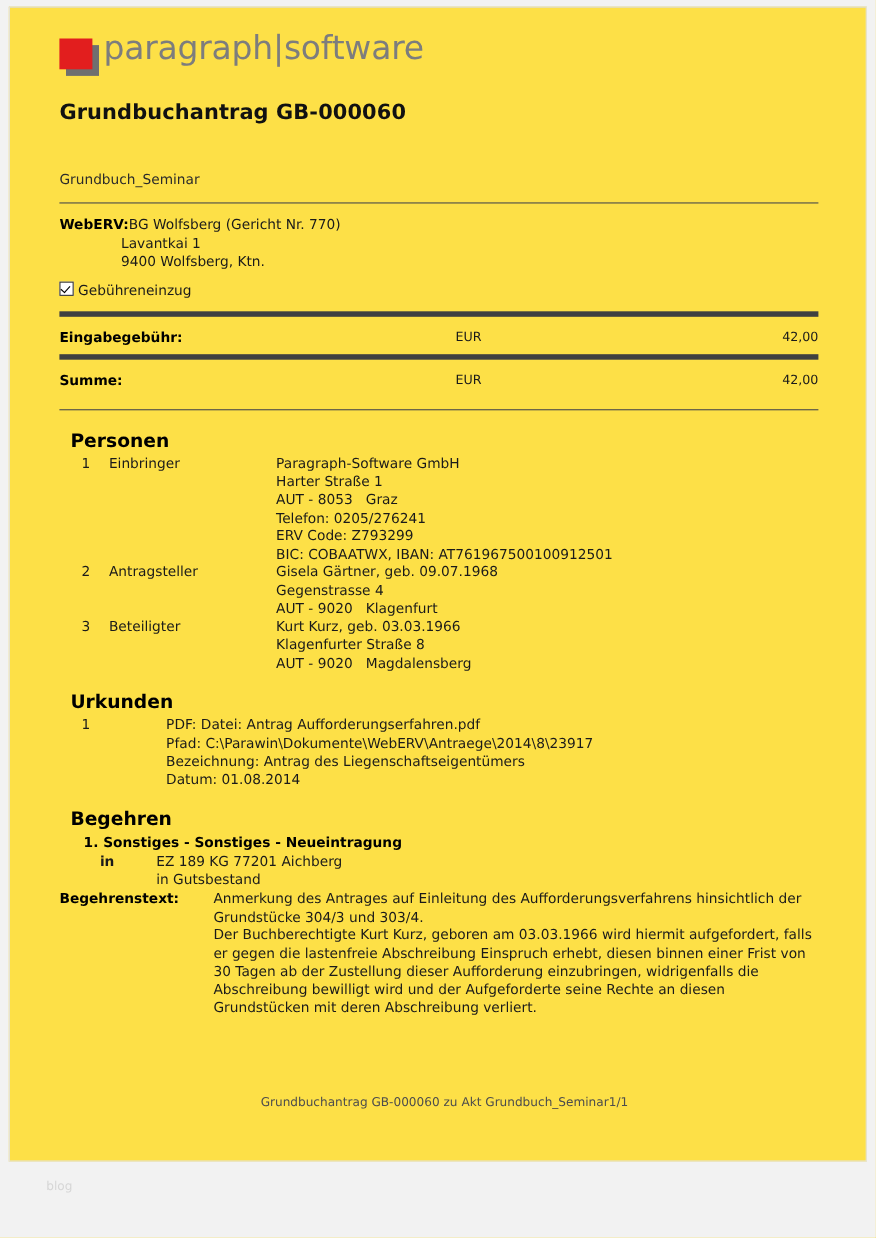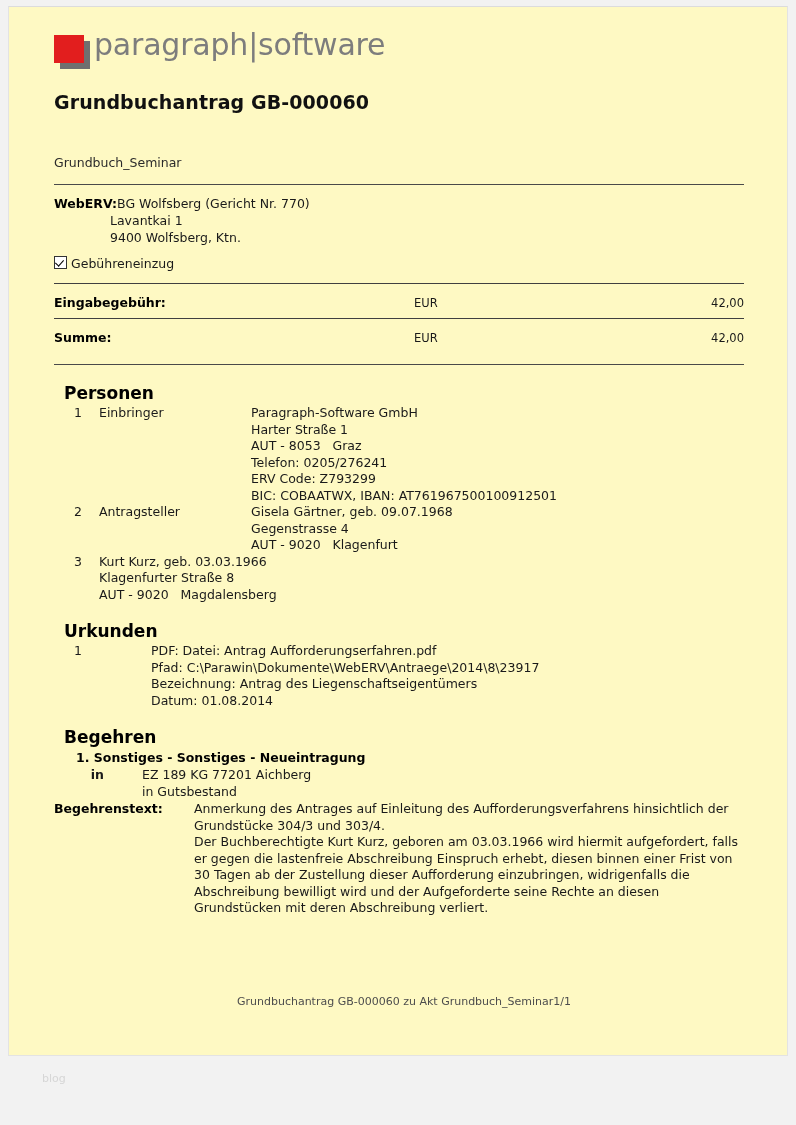--- a/index.html
+++ b/index.html
@@ -16,21 +16,21 @@
     overflow: hidden;
   }
 
   
   .page {
     position: absolute;
     left: 8px;
     top: 6px;
     width: 780px;
     height: 1050px;
-    background: #fef9c3;
+    background: #fde047;
     border: 1px solid #e3e3e3;
     border-top-color: #dcdcdc;
     box-sizing: border-box;
   }
 
   .inner {
     position: absolute;
     left: 45px;
     top: 18px;
     width: 690px;
@@ -138,24 +138,24 @@
     border-width: 0 1.6px 1.6px 0;
     transform: rotate(42deg);
   }
 
   
   .fees {
     margin-top: 12px;
   }
   .fee-row {
     display: flex;
-    align-items: flex-end;
+    align-items: flex-start;
     font-size: 12.5px;
     padding: 11px 0 8px 0;
-    border-top: 1px solid #404040;
+    border-top: 5px solid #404040;
   }
   .fee-row:last-child {
     border-bottom: 1px solid #4a4a4a;
   }
   .fee-label {
     flex: 0 0 360px;
     font-weight: bold;
     color: #000;
   }
   .fee-cur {
@@ -339,20 +339,21 @@
       <span class="role">Antragsteller</span>
       <span class="det">
         <div>Gisela Gärtner, geb. 09.07.1968</div>
         <div>Gegenstrasse 4</div>
         <div>AUT - 9020   Klagenfurt</div>
       </span>
     </div>
 
     <div class="rec">
       <span class="num">3</span>
+      <span class="role">Beteiligter</span>
       <span class="det">
         <div>Kurt Kurz, geb. 03.03.1966</div>
         <div>Klagenfurter Straße 8</div>
         <div>AUT - 9020   Magdalensberg</div>
       </span>
     </div>
 
     <div class="sec-head">Urkunden</div>
 
     <div class="rec urk">

